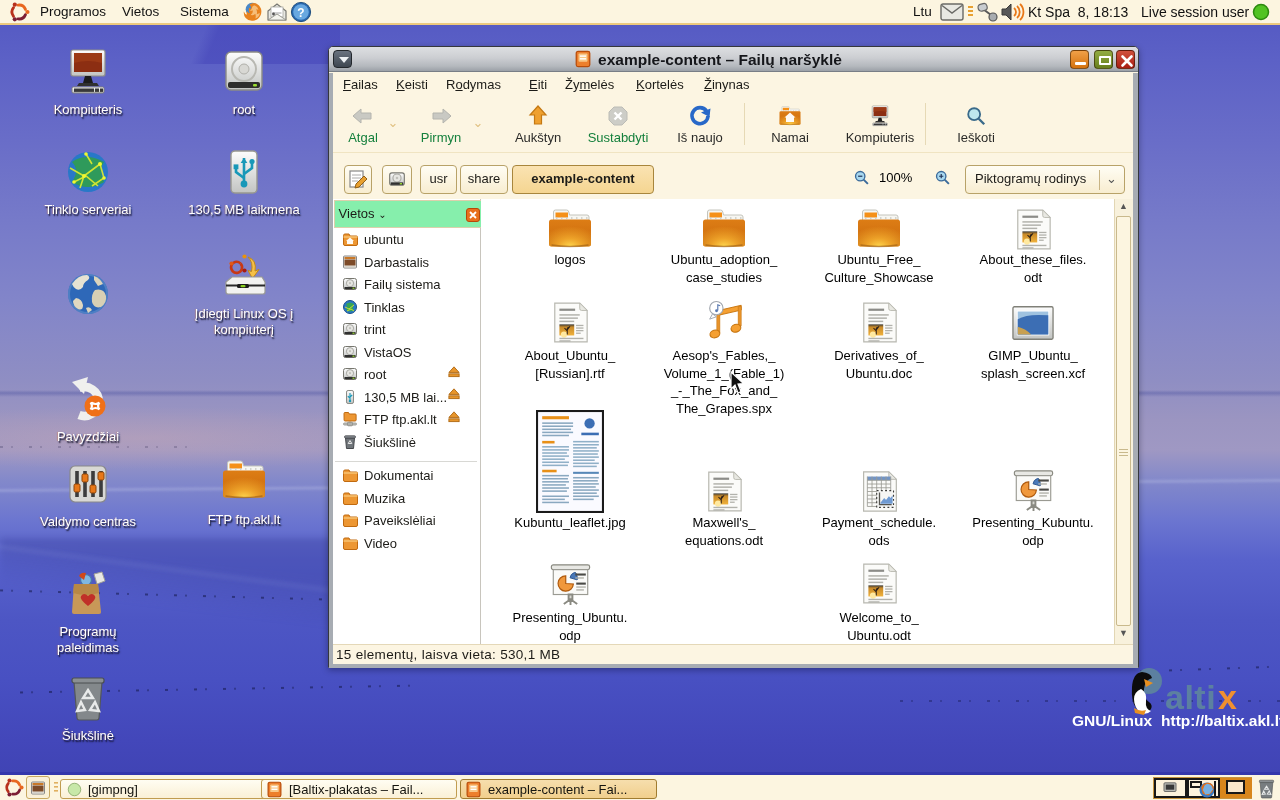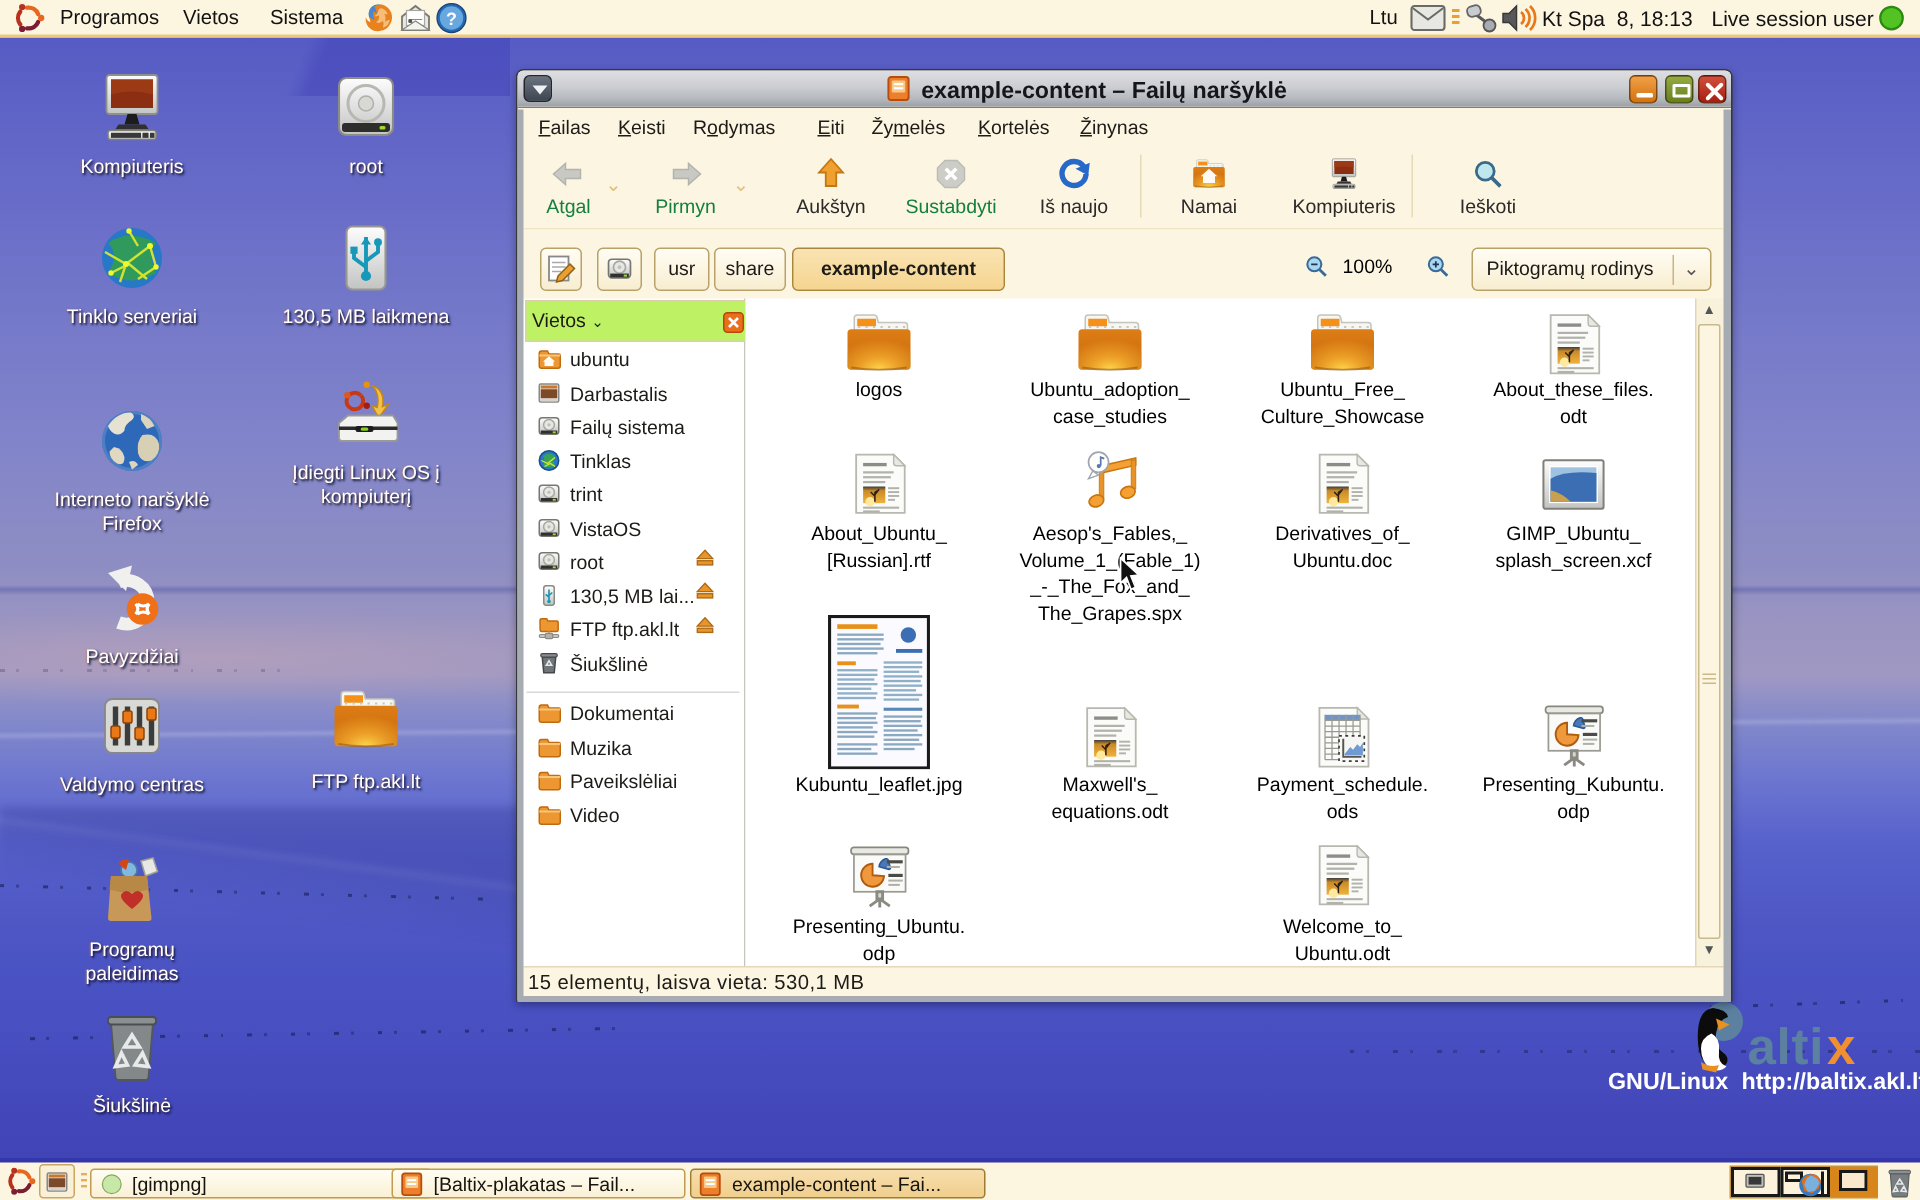--- a/index.html
+++ b/index.html
@@ -24,40 +24,40 @@
 .duneL{left:0;top:538px;width:360px;height:110px;background:linear-gradient(187deg,rgba(54,60,152,.34) 30%,rgba(54,60,152,0) 60%);filter:blur(3px)}
 .spk{background:repeating-linear-gradient(90deg,rgba(18,22,70,.55) 0 3px,transparent 3px 11px,rgba(18,22,70,.4) 11px 13px,transparent 13px 29px);height:2px;filter:blur(.4px)}
 
 #toppanel{left:0;top:0;width:1280px;height:25px;background:#fcf5e0;border-bottom:2px solid #ecc97e;font-size:13.5px;color:#111}
 #botpanel{left:0;top:772px;width:1280px;height:28px;background:#fcf5e0;border-top:3px solid #3437ac}
 .ptxt{position:absolute;top:4px;line-height:16px}
 
 .dicon{position:absolute;width:150px;text-align:center}
 .dlab{color:#fff;font-size:13px;line-height:15.5px;text-shadow:1px 1.5px 1.5px rgba(15,15,35,.95),-1px 0 1px rgba(235,120,30,.30),1.5px 0 1px rgba(50,100,230,.30);margin-top:2px}
 
-#win{left:344px;top:46px;width:811px;height:622px;background:#fcf5e2;border:1px solid #35373c;border-radius:5px 5px 1px 1px;
+#win{left:328px;top:46px;width:811px;height:622px;background:#fcf5e2;border:1px solid #35373c;border-radius:5px 5px 1px 1px;
 box-shadow:0 2px 6px rgba(0,0,20,.35)}
 #tbar{left:0;top:0;width:100%;height:25px;border-radius:4px 4px 0 0;
 background:linear-gradient(180deg,#dddfe2 0%,#ccced2 45%,#b4b8bd 80%,#9ba0a7 100%);
 border-bottom:1px solid #787e86}
 #tbar .title{position:absolute;left:0;right:51px;top:3px;text-align:center;font-weight:bold;font-size:15.5px;color:#15161a}
 .fitem .ic{display:flex;align-items:flex-start;justify-content:center}
 .wbtn{position:absolute;top:3px;width:19px;height:19px;border-radius:4px;border:1px solid rgba(40,20,0,.55)}
 #menubar{left:4px;top:26px;width:800px;height:24px;background:#fcf5e2;font-size:13px;color:#1c1b17}
 .menu{position:absolute;top:4px}
 .menu u{text-decoration:underline}
 #toolbar{left:4px;top:50px;width:800px;height:56px;background:#fcf5e2;border-bottom:1px solid #f0e4c2}
 .titem{position:absolute;text-align:center;font-size:13px;color:#2a2a28}
 .titem.dis{color:#15803d}
 #locbar{left:4px;top:106px;width:800px;height:46px;background:#fcf5e2}
 .pbtn{position:absolute;top:12px;height:29px;border:1px solid #b8a268;border-radius:4px;background:linear-gradient(180deg,#fffdf4,#f8edd0);font-size:13px;color:#1c1b17;text-align:center}
 .pbtn.act{background:linear-gradient(180deg,#fae3b2,#f5d591);border-color:#a8863c;font-weight:bold}
 
 #sidebar{left:4px;top:152px;width:148px;height:445px;background:#fff;border-right:1px solid #c8c5bd;font-size:13px;color:#1c1b17}
-#sbhead{position:absolute;left:1px;top:1px;width:152px;height:28px;background:#bef264;border:1px solid #dcd0ac;line-height:26px}
+#sbhead{position:absolute;left:1px;top:1px;width:152px;height:28px;background:#86efac;border:1px solid #dcd0ac;line-height:26px}
 .srow{position:absolute;left:9px;height:22px;line-height:22px;white-space:nowrap}
 .srow svg,.srow .si{vertical-align:-3px;margin-right:6px}
 .eject{position:absolute;height:13px}
 #content{left:152px;top:152px;width:633px;height:445px;background:#fff;overflow:hidden}
 .fitem{position:absolute;width:150px;text-align:center;font-size:13px;line-height:17.5px;color:#000}
 #vscroll{left:785px;top:152px;width:19px;height:445px;background:#f8f1dc;border-left:1px solid #e2d6b4}
 #statusbar{left:4px;top:597px;width:800px;height:20px;background:#fcf5e2;border-top:1px solid #e4d8b8;font-size:13.5px;letter-spacing:.3px;color:#1c1b17;line-height:19px;padding-left:3px}
 #winframe{left:0;top:26px;width:4px;height:591px;background:#a7acb3}
 #winframe2{left:804px;top:26px;width:5px;height:591px;background:#a7acb3}
 #winfoot{left:0;top:617px;width:809px;height:4px;background:#a7acb3}
@@ -455,21 +455,21 @@
       <use href="#drive"></use>
     </svg><div class="dlab">root</div></div>
 <div class="dicon" style="left:13px;top:148px"><svg width="48" height="48" viewBox="0 0 48 48">
       <use href="#globe"></use>
     </svg><div class="dlab">Tinklo serveriai</div></div>
 <div class="dicon" style="left:169px;top:148px"><svg width="48" height="48" viewBox="0 0 48 48">
       <use href="#usb"></use>
     </svg><div class="dlab">130,5 MB laikmena</div></div>
 <div class="dicon" style="left:13px;top:270px"><svg width="48" height="48" viewBox="0 0 48 48">
       <use href="#globe2"></use>
-    </svg><div class="dlab">Interneto naršyklė<br>Firefox</div></div>
+    </svg></div>
 <div class="dicon" style="left:169px;top:252px"><svg width="48" height="48" viewBox="0 0 48 48">
       <use href="#install"></use>
     </svg><div class="dlab">Įdiegti Linux OS į<br>kompiuterį</div></div>
 <div class="dicon" style="left:13px;top:375px"><svg width="48" height="48" viewBox="0 0 48 48">
       <use href="#examples"></use>
     </svg><div class="dlab">Pavyzdžiai</div></div>
 <div class="dicon" style="left:13px;top:460px"><svg width="48" height="48" viewBox="0 0 48 48">
       <use href="#mixer"></use>
     </svg><div class="dlab">Valdymo centras</div></div>
 <div class="dicon" style="left:169px;top:460px"><svg width="48" height="40" viewBox="0 0 48 40">

